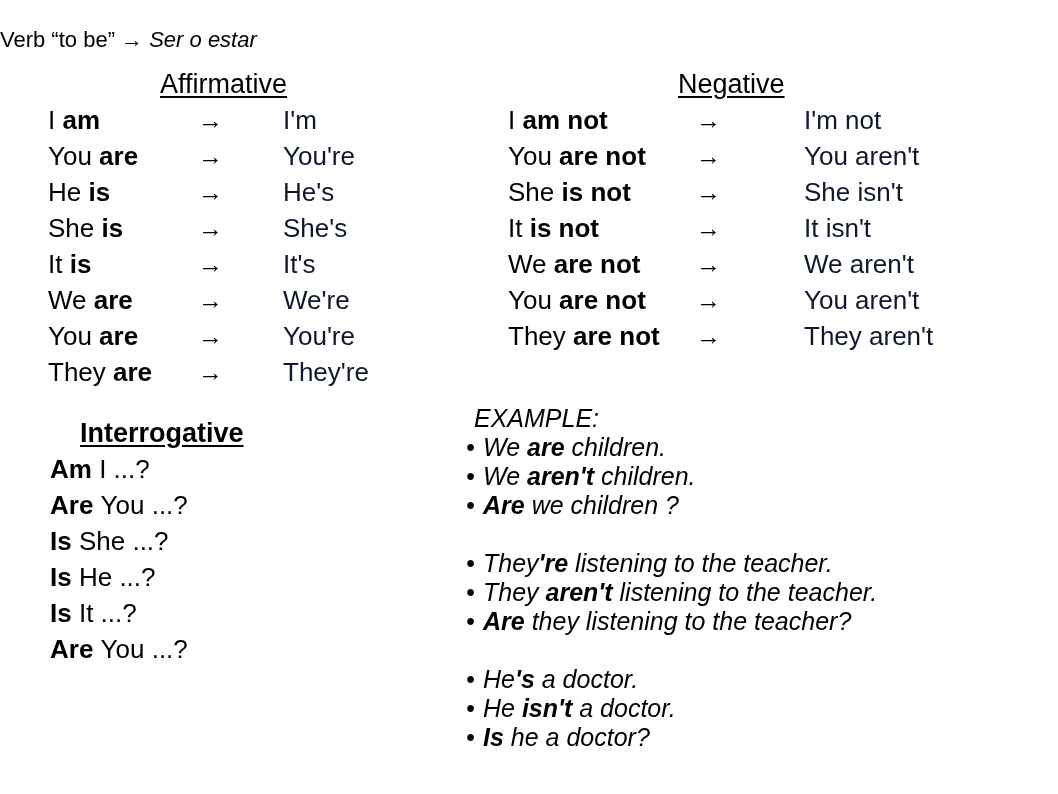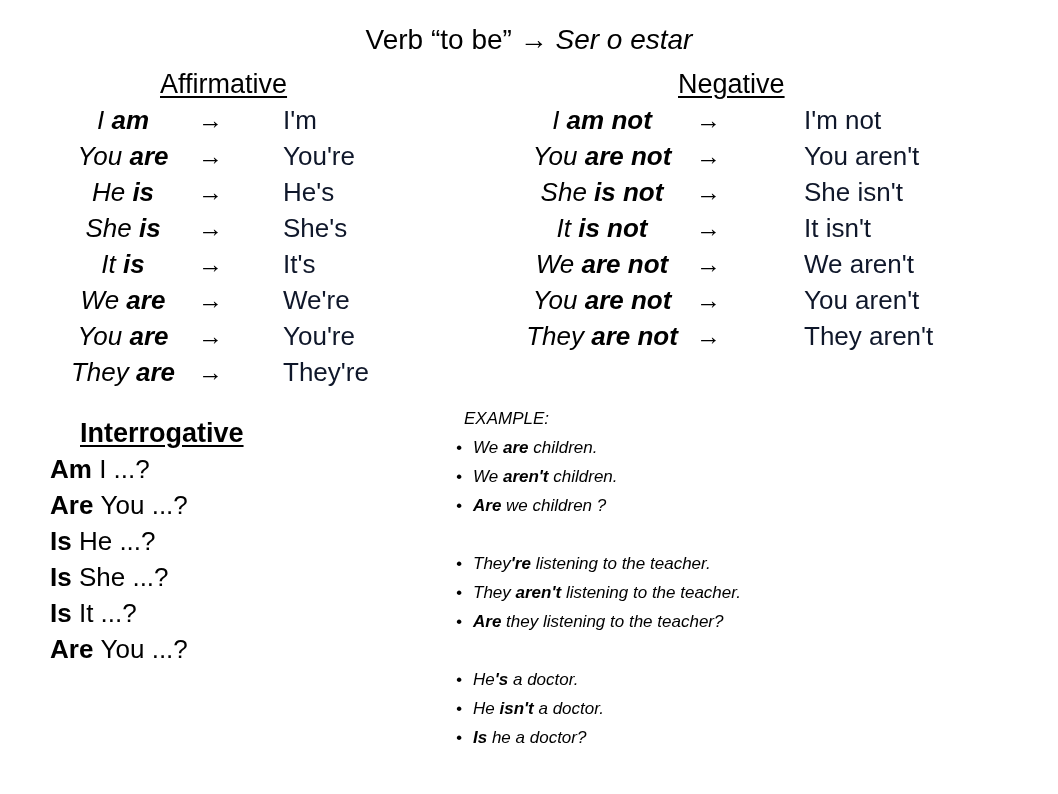--- a/index.html
+++ b/index.html
@@ -15,22 +15,22 @@
     color: #000000;
     overflow: hidden;
   }
 
   
   #title {
     position: absolute;
     left: 0;
     top: 24px;
     width: 1058px;
-    text-align: center;
-    font-size: 28px;
+    text-align: left;
+    font-size: 22px;
     line-height: 32px;
     white-space: pre;
   }
   #title .es { font-style: italic; }
 
   
   .section-heading {
     position: absolute;
     font-size: 27px;
     line-height: 32px;
@@ -48,21 +48,21 @@
     border-collapse: collapse;
     font-size: 26px;
   }
   .conj-table td {
     padding: 0;
     height: 36px;
     line-height: 36px;
     vertical-align: baseline;
     white-space: pre;
   }
-  .conj-table .c-phrase { text-align: center; font-style: italic; }
+  .conj-table .c-phrase { text-align: left; }
   .conj-table .c-arrow  { text-align: left; font-size: 25px; }
   .conj-table .c-contr  { color: #0f172a; text-align: left; }
   .conj-table b { font-weight: bold; }
 
   #table-affirmative { left: 48px; top: 102px; }
   #table-affirmative .c-phrase { width: 150px; }
   #table-affirmative .c-arrow  { width: 85px; }
 
   #table-negative { left: 508px; top: 102px; }
   #table-negative .c-phrase { width: 188px; }
@@ -80,23 +80,23 @@
   #list-interrogative .q-row {
     height: 36px;
     line-height: 36px;
     white-space: pre;
   }
   #list-interrogative .q-verb { font-weight: bold; }
 
   
   #example-block {
     position: absolute;
-    left: 456px;
+    left: 466px;
     top: 404px;
-    font-size: 17px;
+    font-size: 25px;
     font-style: italic;
   }
   #example-label {
     height: 29px;
     line-height: 29px;
     padding-left: 8px;
     white-space: pre;
   }
   .example-group { margin: 0; }
   .example-gap { height: 29px; }
@@ -204,22 +204,22 @@
         <td class="c-contr">They aren't</td>
       </tr>
     </tbody>
 </table>
 
 <div class="section-heading" id="heading-interrogative">Interrogative</div>
 
 <div id="list-interrogative">
     <div class="q-row"><span class="q-verb">Am </span><span>I ...?</span></div>
     <div class="q-row"><span class="q-verb">Are </span><span>You ...?</span></div>
+    <div class="q-row"><span class="q-verb">Is </span><span>She ...?</span></div>
     <div class="q-row"><span class="q-verb">Is </span><span>He ...?</span></div>
-    <div class="q-row"><span class="q-verb">Is </span><span>She ...?</span></div>
     <div class="q-row"><span class="q-verb">Is </span><span>It ...?</span></div>
     <div class="q-row"><span class="q-verb">Are </span><span>You ...?</span></div>
   </div>
 
 <div id="example-block">
   <div id="example-label">EXAMPLE:</div>
   <div id="example-groups">
       <div class="example-group">
         <div class="example-item"><span class="bullet">•</span><span>We </span><b>are</b><span> children.</span></div>
         <div class="example-item"><span class="bullet">•</span><span>We </span><b>aren't</b><span> children.</span></div>

